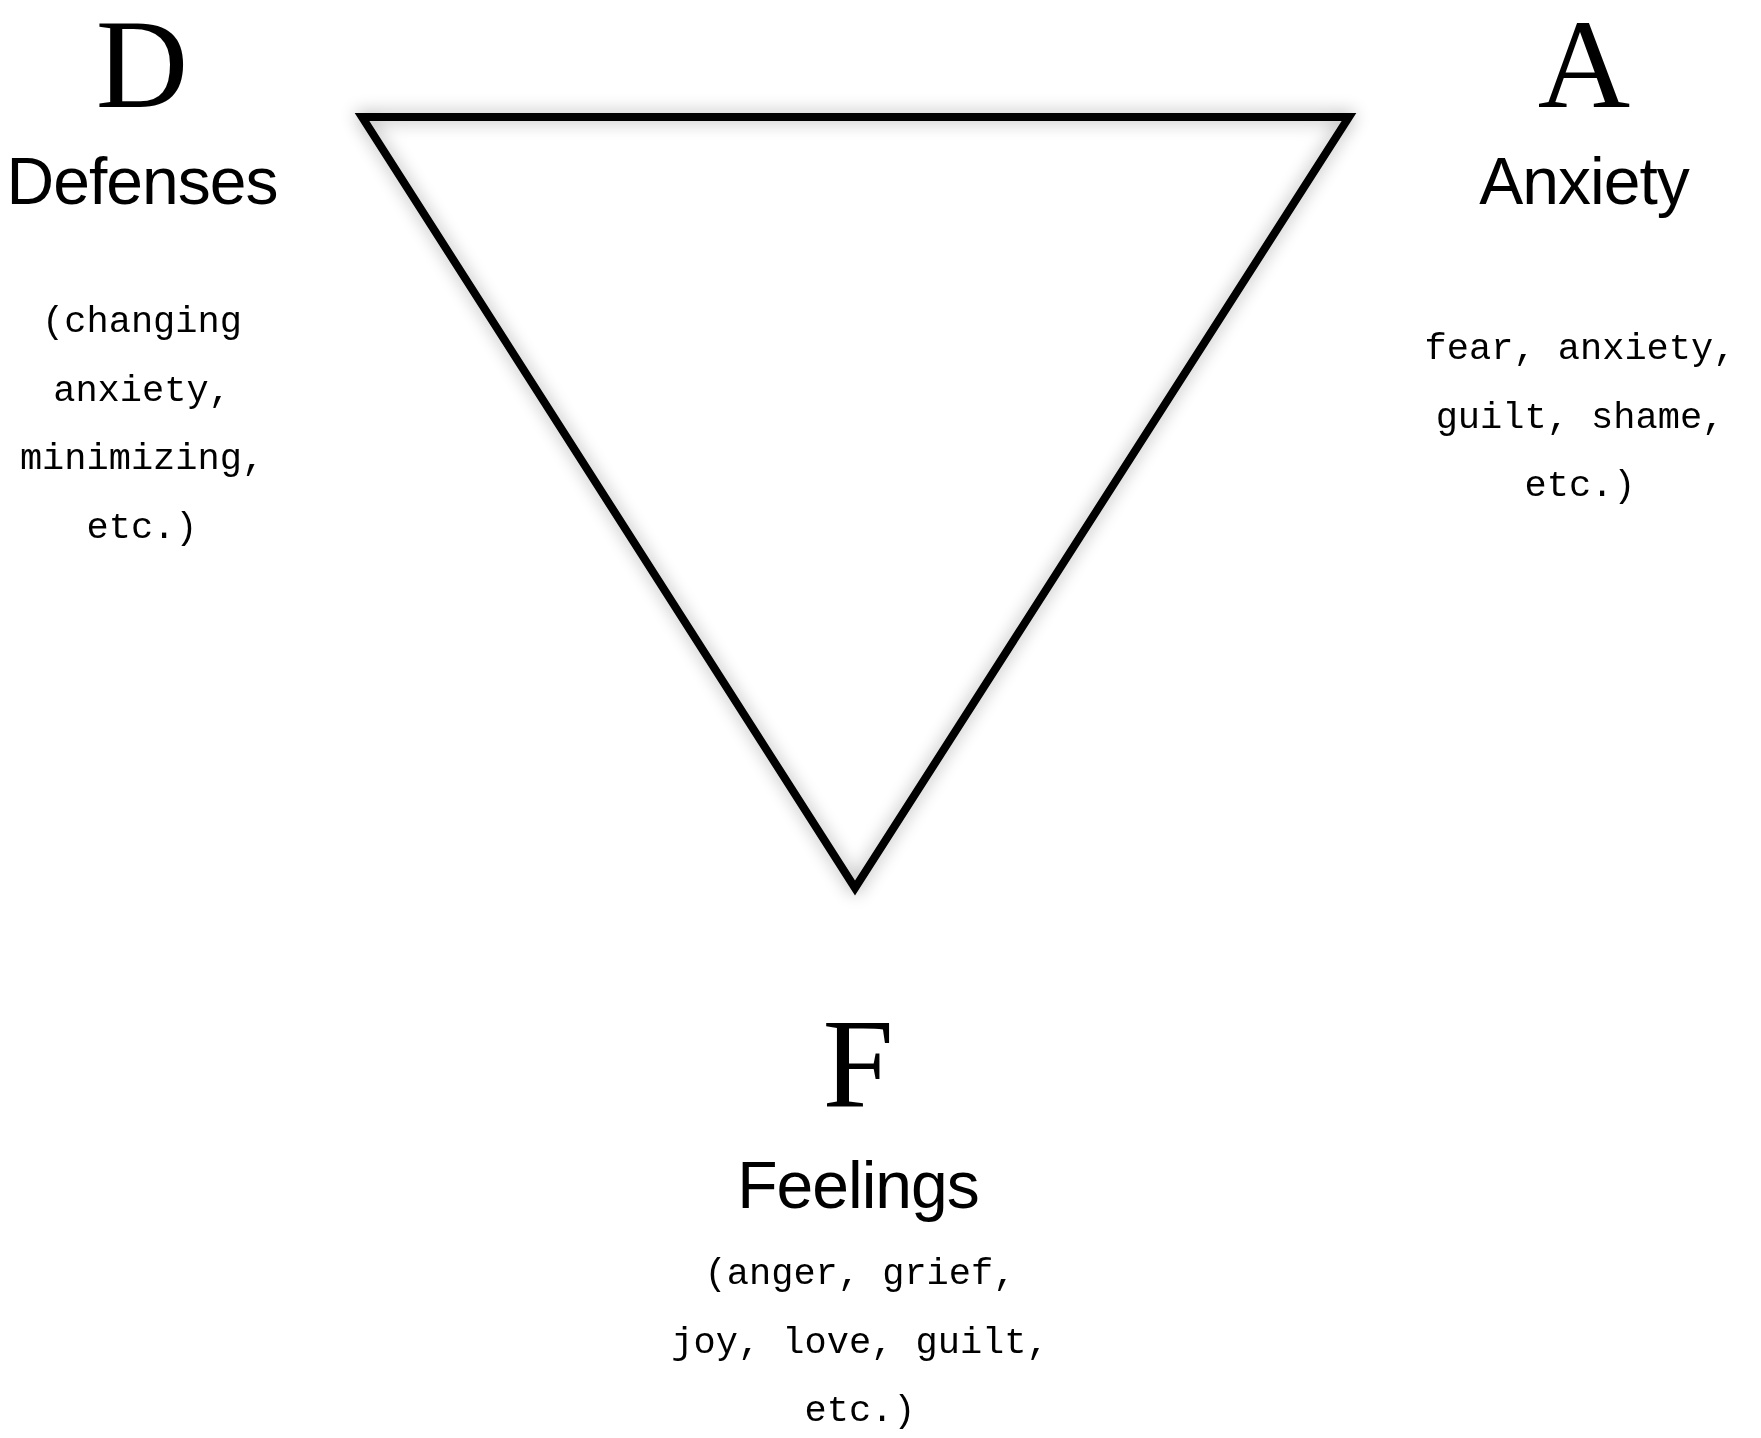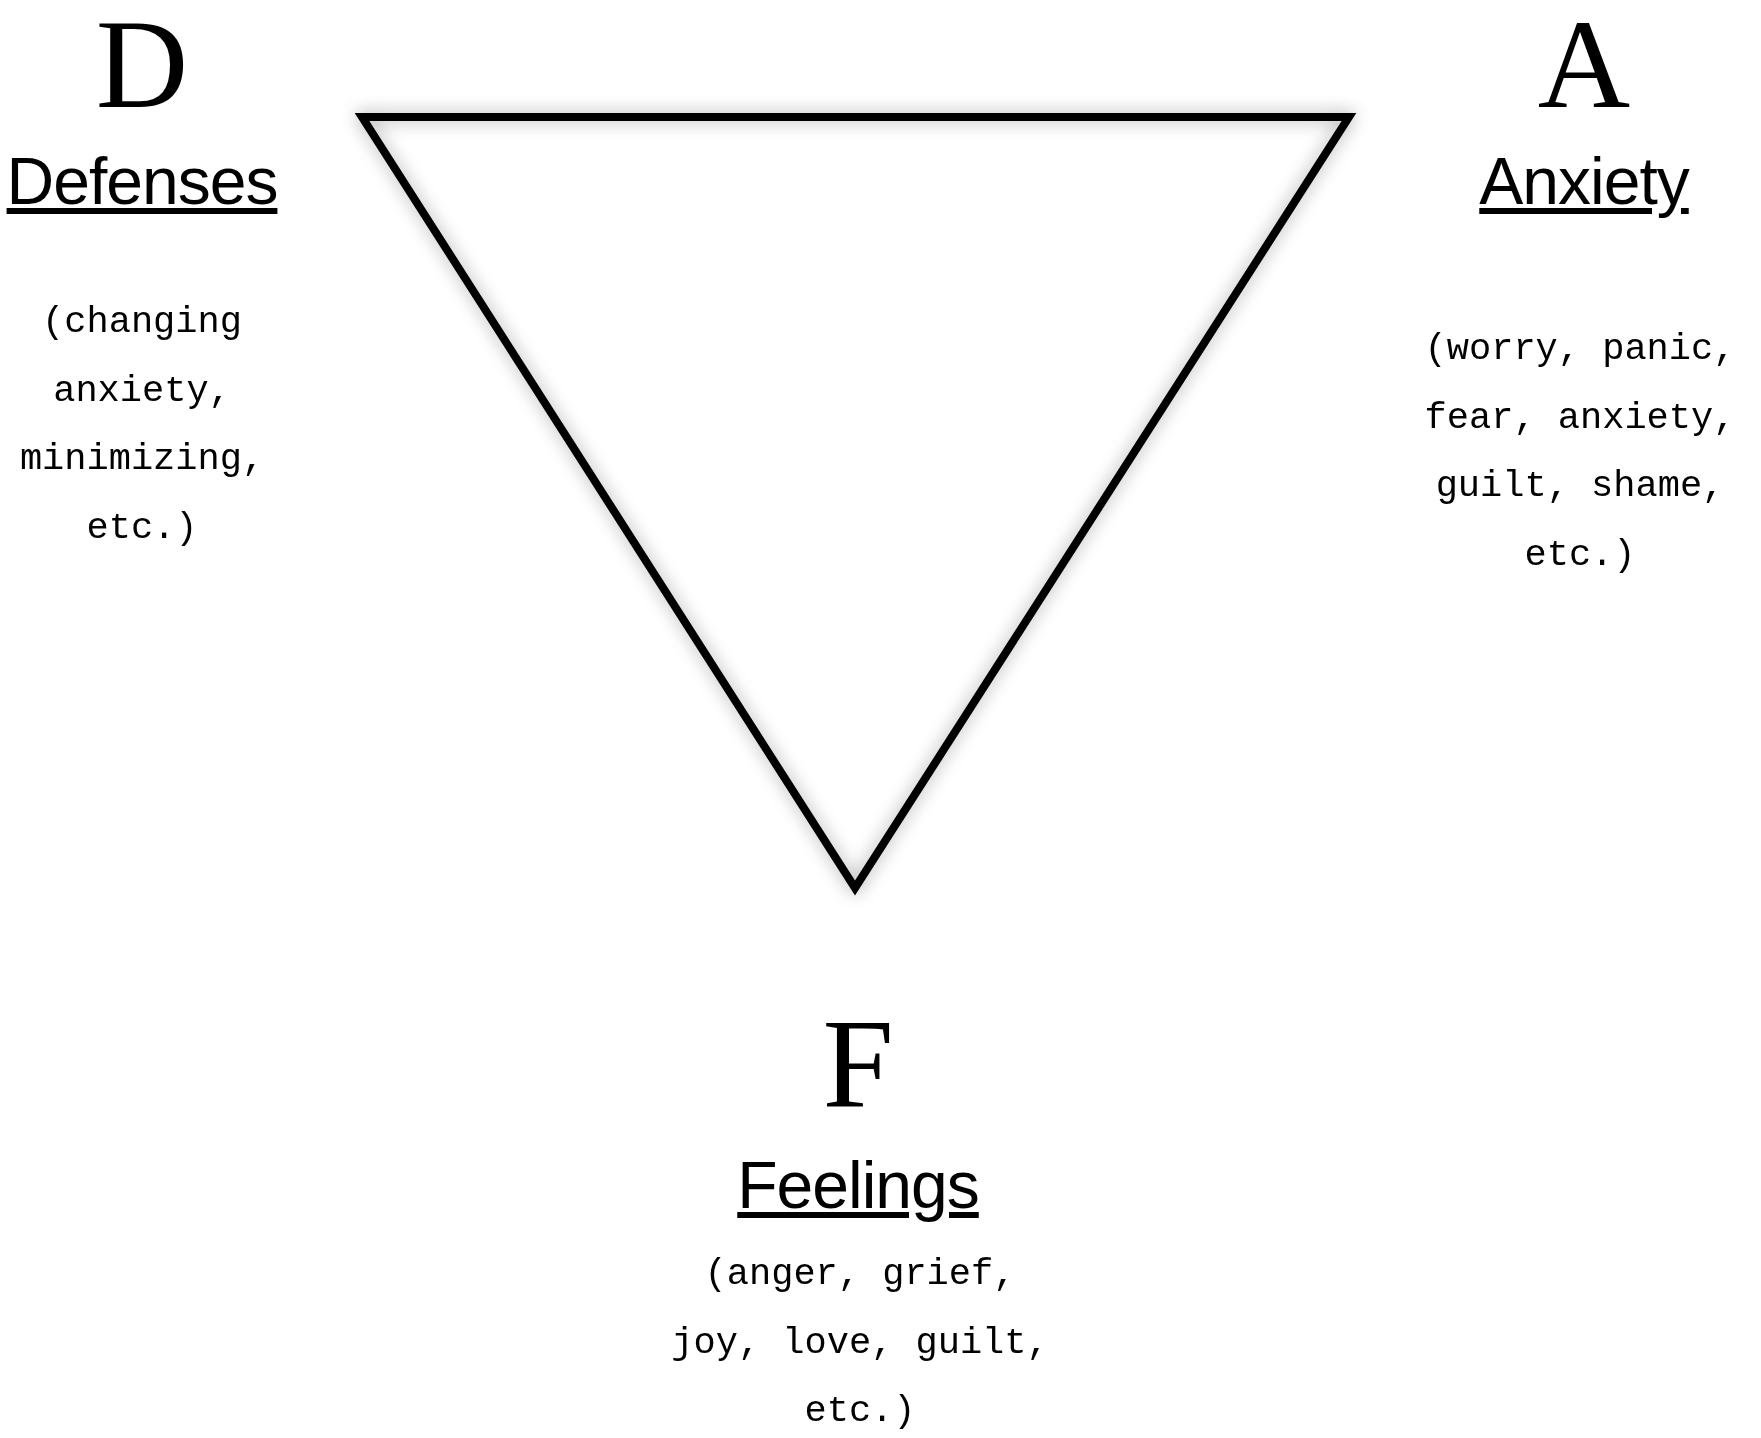--- a/index.html
+++ b/index.html
@@ -35,21 +35,20 @@
       white-space: nowrap;
     }
     .heading {
       position: absolute;
       font-family: "Liberation Sans", "DejaVu Sans", sans-serif;
       font-size: 66px;
       line-height: 1;
       letter-spacing: -1px;
       transform: translateX(-50%);
       white-space: nowrap;
-      text-decoration: underline;
     }
     .examples {
       position: absolute;
       font-family: Liberation Mono, monospace;
       font-size: 37px;
       line-height: 68.5px;
       transform: translateX(-50%);
       text-align: center;
       white-space: nowrap;
     }
@@ -83,21 +82,20 @@
   <div class="examples" style="left:142px; top:288px;">
     <span>(changing</span>
     <span>anxiety,</span>
     <span>minimizing,</span>
     <span>etc.)</span>
   </div>
 
   <div class="letter" style="left:1584px; top:0px;">A</div>
   <div class="heading" style="left:1584px; top:148px;">Anxiety</div>
   <div class="examples" style="left:1580px; top:315px;">
-    <span>(worry, panic,</span>
     <span>fear, anxiety,</span>
     <span>guilt, shame,</span>
     <span>etc.)</span>
   </div>
 
   <div class="letter" style="left:858px; top:999px;">F</div>
   <div class="heading" style="left:858px; top:1152px;">Feelings</div>
   <div class="examples" style="left:860px; top:1240px;">
     <span>(anger, grief,</span>
     <span>joy, love, guilt,</span>

